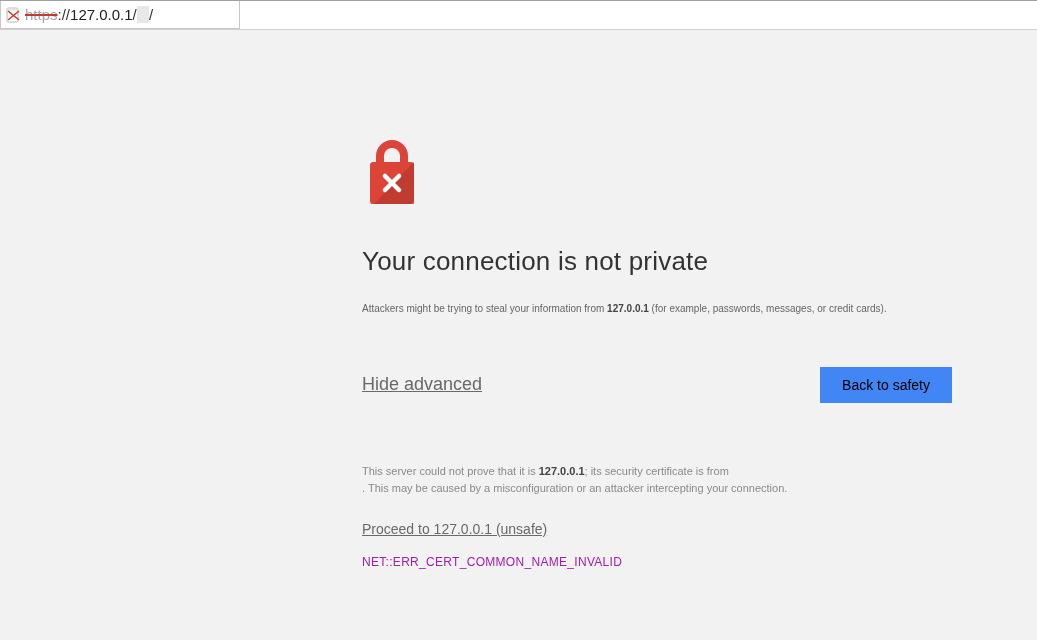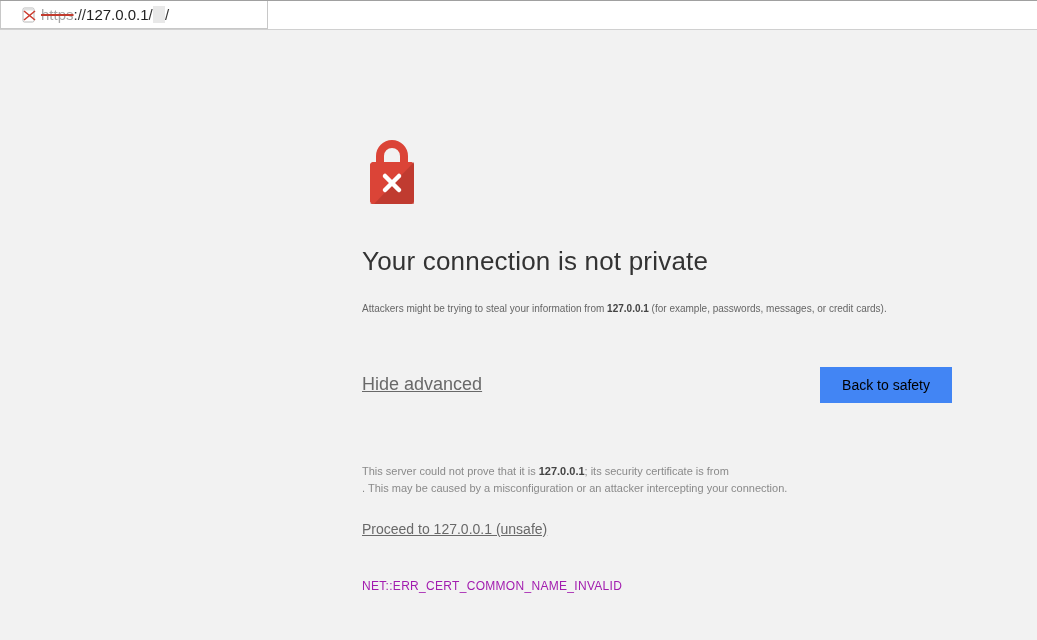--- a/index.html
+++ b/index.html
@@ -19,25 +19,25 @@
       width: 100%;
       background: #fff;
       border-top: 1px solid #a0a0a0;
       border-bottom: 1px solid #d0d0d0;
       padding: 0;
     }
     .address-bar {
       display: flex;
       align-items: center;
       height: 28px;
-      width: 268px;
+      width: 240px;
       background: #fff;
       border: 1px solid #c8c8c8;
       border-top: none;
-      padding: 0 20px;
+      padding: 0 4px;
     }
     .site-icon {
       display: inline-flex;
       align-items: center;
       margin-right: 4px;
     }
     .url-text {
       font-size: 15px;
       color: #333;
       white-space: nowrap;
@@ -117,21 +117,21 @@
     .advanced-redacted {
       background: #e5e5e5;
       color: #e5e5e5;
     }
     .proceed-link {
       font-size: 14px;
       color: #696969;
       text-decoration: underline;
       cursor: pointer;
       display: inline-block;
-      margin-bottom: 42px;
+      margin-bottom: 18px;
     }
     .error-code {
       font-size: 12px;
       color: #a21caf;
       letter-spacing: 0.3px;
     }
   </style>
 </head>
 <body>
 

